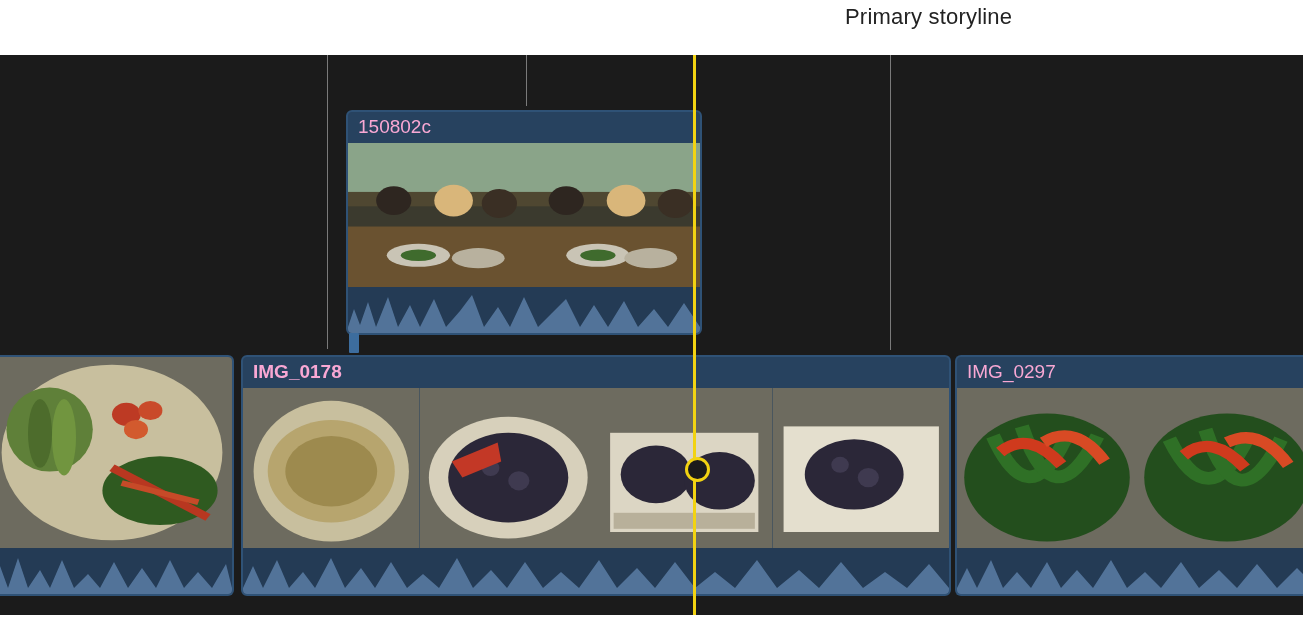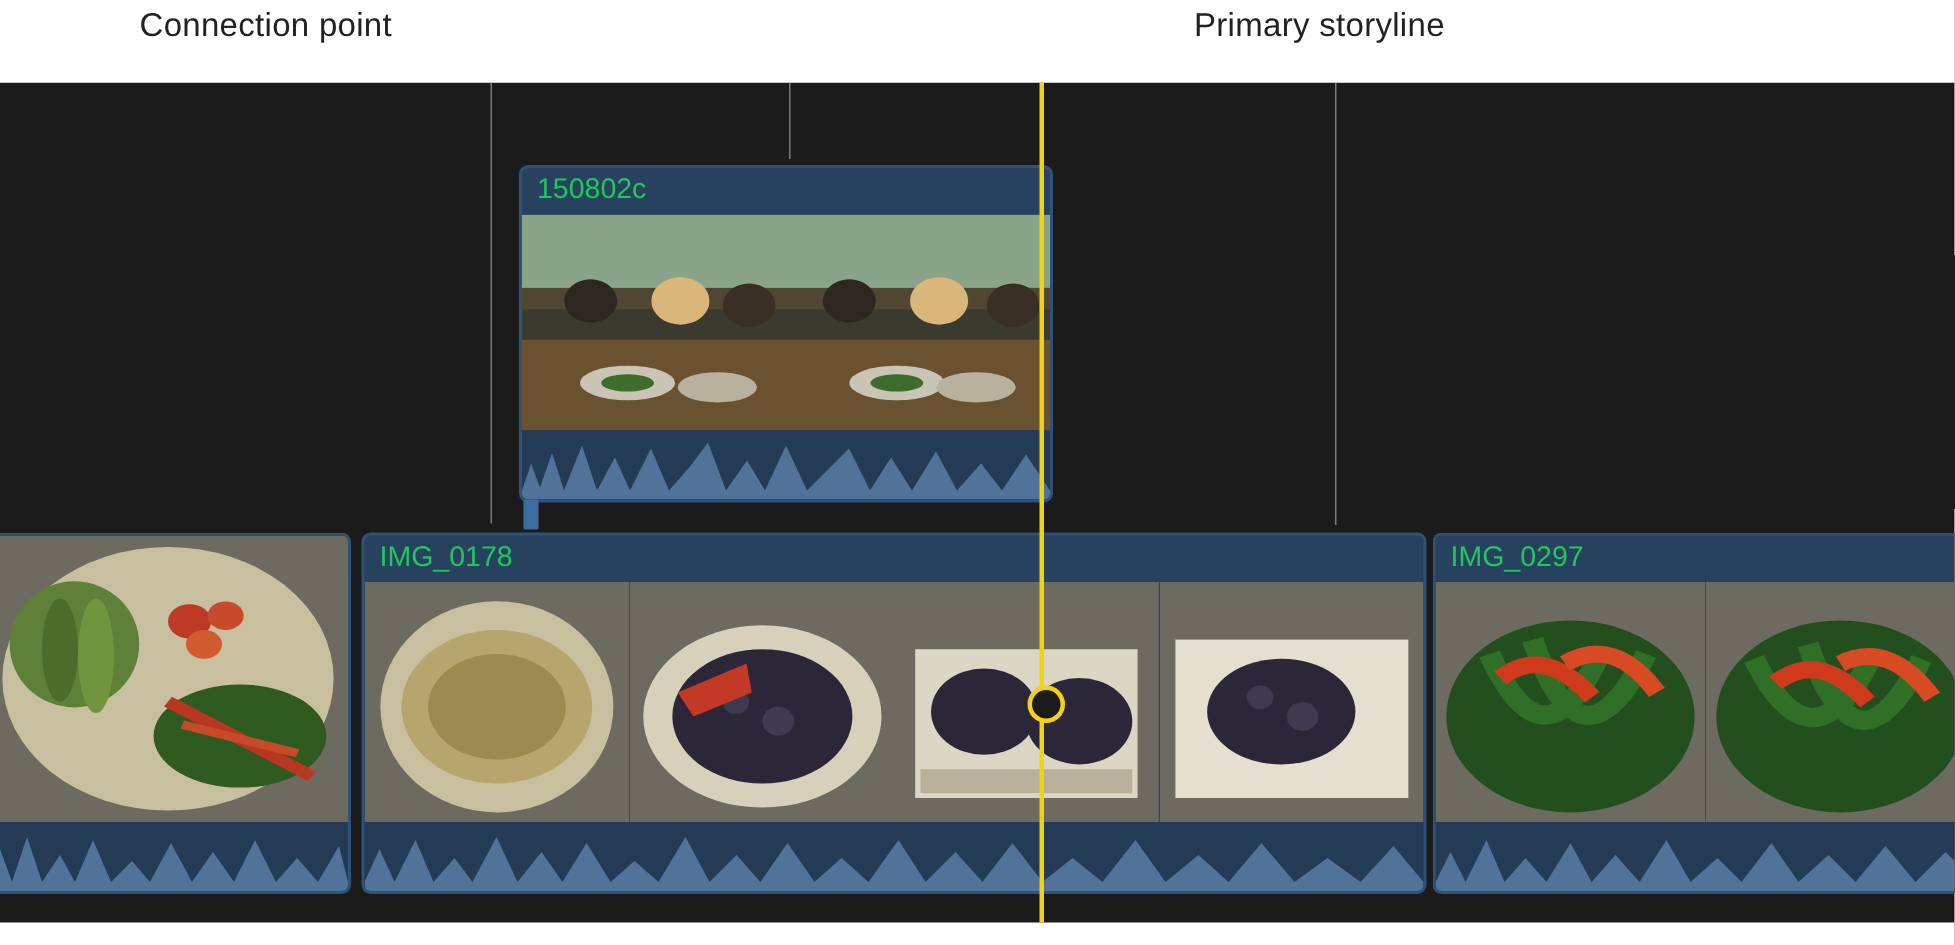--- a/index.html
+++ b/index.html
@@ -51,21 +51,21 @@
   .clip {
     position: absolute;
     background: #27425f;
     border: 2px solid #2f5276;
     border-radius: 6px;
     overflow: hidden;
     display: flex;
     flex-direction: column;
   }
   .clip-title {
-    color: #22c55e;
+    color: #f9a8d4;
     font-size: 19px;
     padding: 4px 10px 3px;
     height: 24px;
     white-space: nowrap;
     overflow: hidden;
     flex: 0 0 auto;
   }
   .clip-thumbs {
     flex: 1 1 auto;
     display: flex;
@@ -105,20 +105,21 @@
     top: 300px;
     left: -8px;
     width: 240px;
     height: 237px;
   }
   .storyline-clip-b {
     top: 300px;
     left: 241px;
     width: 706px;
     height: 237px;
+    font-weight: bold;
   }
   .storyline-clip-c {
     top: 300px;
     left: 955px;
     width: 360px;
     height: 237px;
     border-radius: 6px 0 0 6px;
     border-right: none;
   }
 
@@ -160,22 +161,21 @@
   .thumb-dining svg, .thumb-market svg, .thumb-chili svg {
     width: 100%; height: 100%;
     display: block;
   }
 
 </style>
 </head>
 <body>
 
 <div class="label-layer">
-  <span class="label-text" style="left:93px">Connection point</span>
-  <span class="label-text" style="left:796px">Primary storyline</span>
+  <span class="label-text" style="left:845px">Primary storyline</span>
 </div>
 
 <div class="leader" style="left:327px; top:32px; height:317px"></div>
 <div class="leader" style="left:526px; top:32px; height:74px"></div>
 <div class="leader" style="left:890px; top:32px; height:318px"></div>
 
 <div class="timeline">
 
   <div class="clip connected-clip">
     <div class="clip-title">150802c</div>

